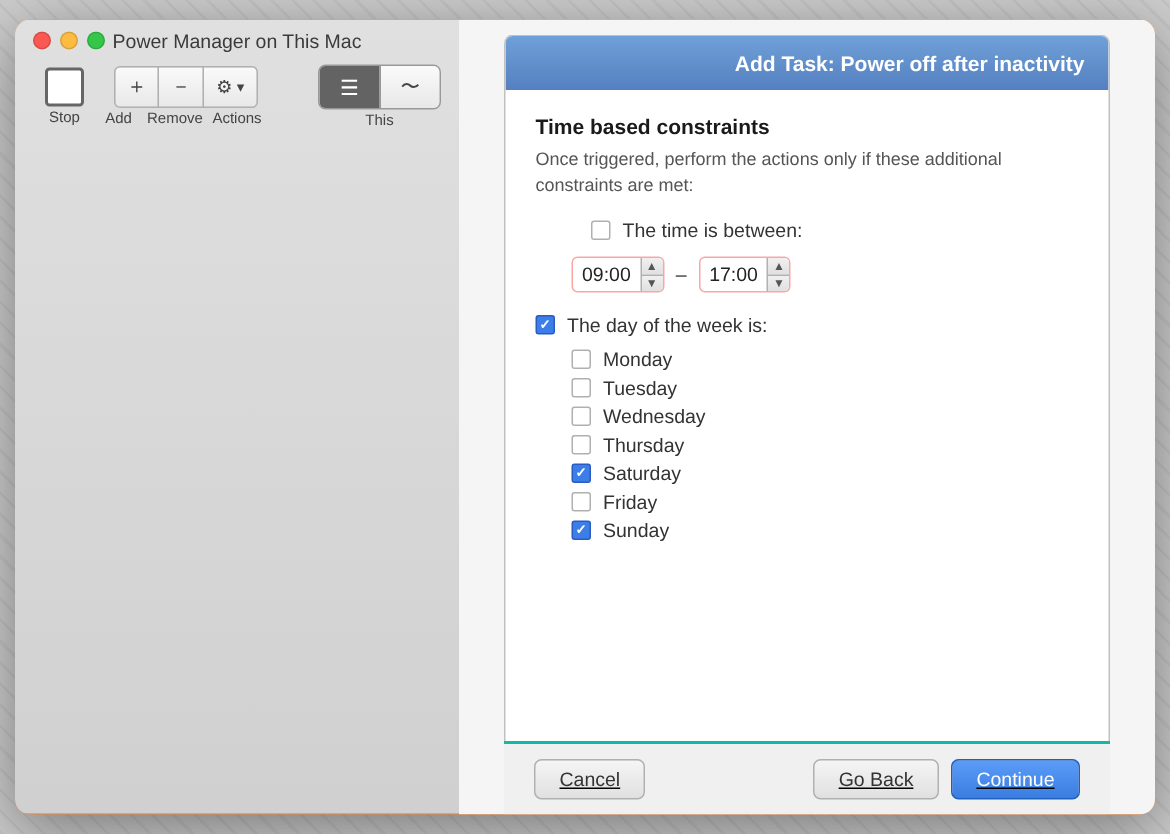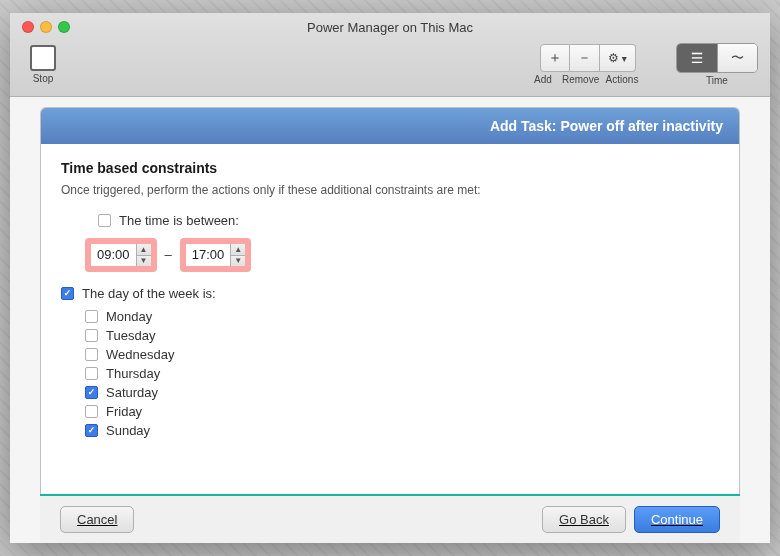--- a/index.html
+++ b/index.html
@@ -11,25 +11,25 @@
       height: 556px;
       display: flex;
       align-items: center;
       justify-content: center;
     }
 
     .window {
       width: 760px;
       height: 530px;
       background: #f97316;
-      border-radius: 0;
+      border-radius: 10px;
       box-shadow: 0 10px 40px rgba(0,0,0,0.4);
       overflow: hidden;
       display: flex;
-      flex-direction: column;
+      flex-direction: row;
     }
 
     
     .titlebar {
       background: linear-gradient(to bottom, #e0e0e0, #d0d0d0);
       border-bottom: 1px solid #b0b0b0;
       display: flex;
       flex-direction: column;
       user-select: none;
     }
@@ -295,21 +295,21 @@
       display: flex;
       align-items: center;
       gap: 8px;
       margin-left: 24px;
       margin-bottom: 14px;
     }
 
     .time-input {
       display: flex;
       align-items: center;
-      border: 6px solid #fca5a5;
+      border: 1px solid #fca5a5;
       border-radius: 4px;
       background: white;
       overflow: hidden;
     }
 
     .time-value {
       padding: 3px 6px;
       font-size: 13px;
       color: #222;
       min-width: 40px;
@@ -500,21 +500,21 @@
 
       <div class="view-group">
         <div class="view-btns">
           <div class="view-btn active">
             <span>☰</span>
           </div>
           <div class="view-btn">
             <span style="font-size:13px;">〜</span>
           </div>
         </div>
-        <span class="view-label">Time</span>
+        <span class="view-label">This</span>
       </div>
     </div>
   </div>
 
   <div class="main-content">
     <div class="dialog-container">
 
       <div class="dialog-header">
         <span>Add Task: Power off after inactivity</span>
       </div>

